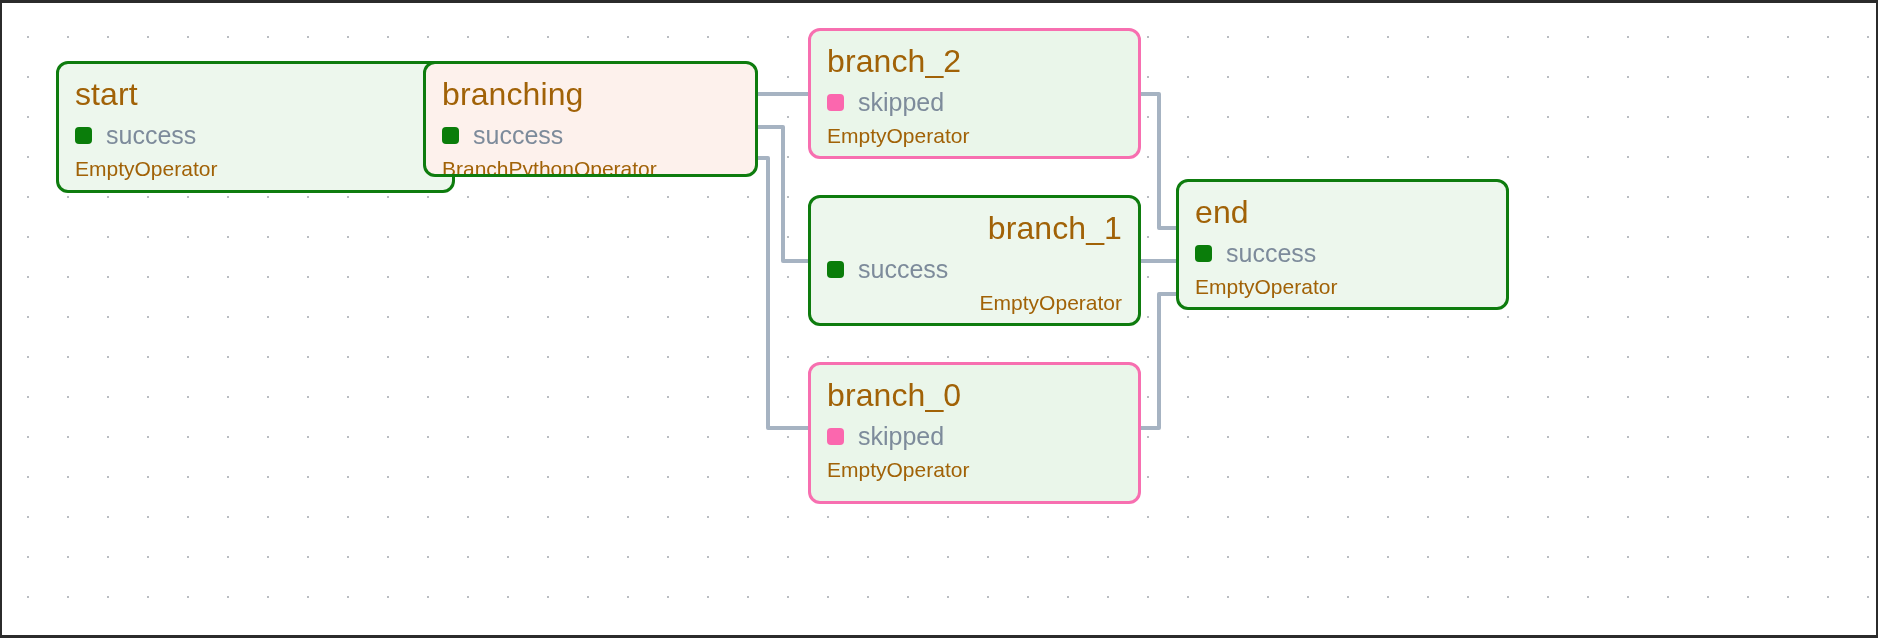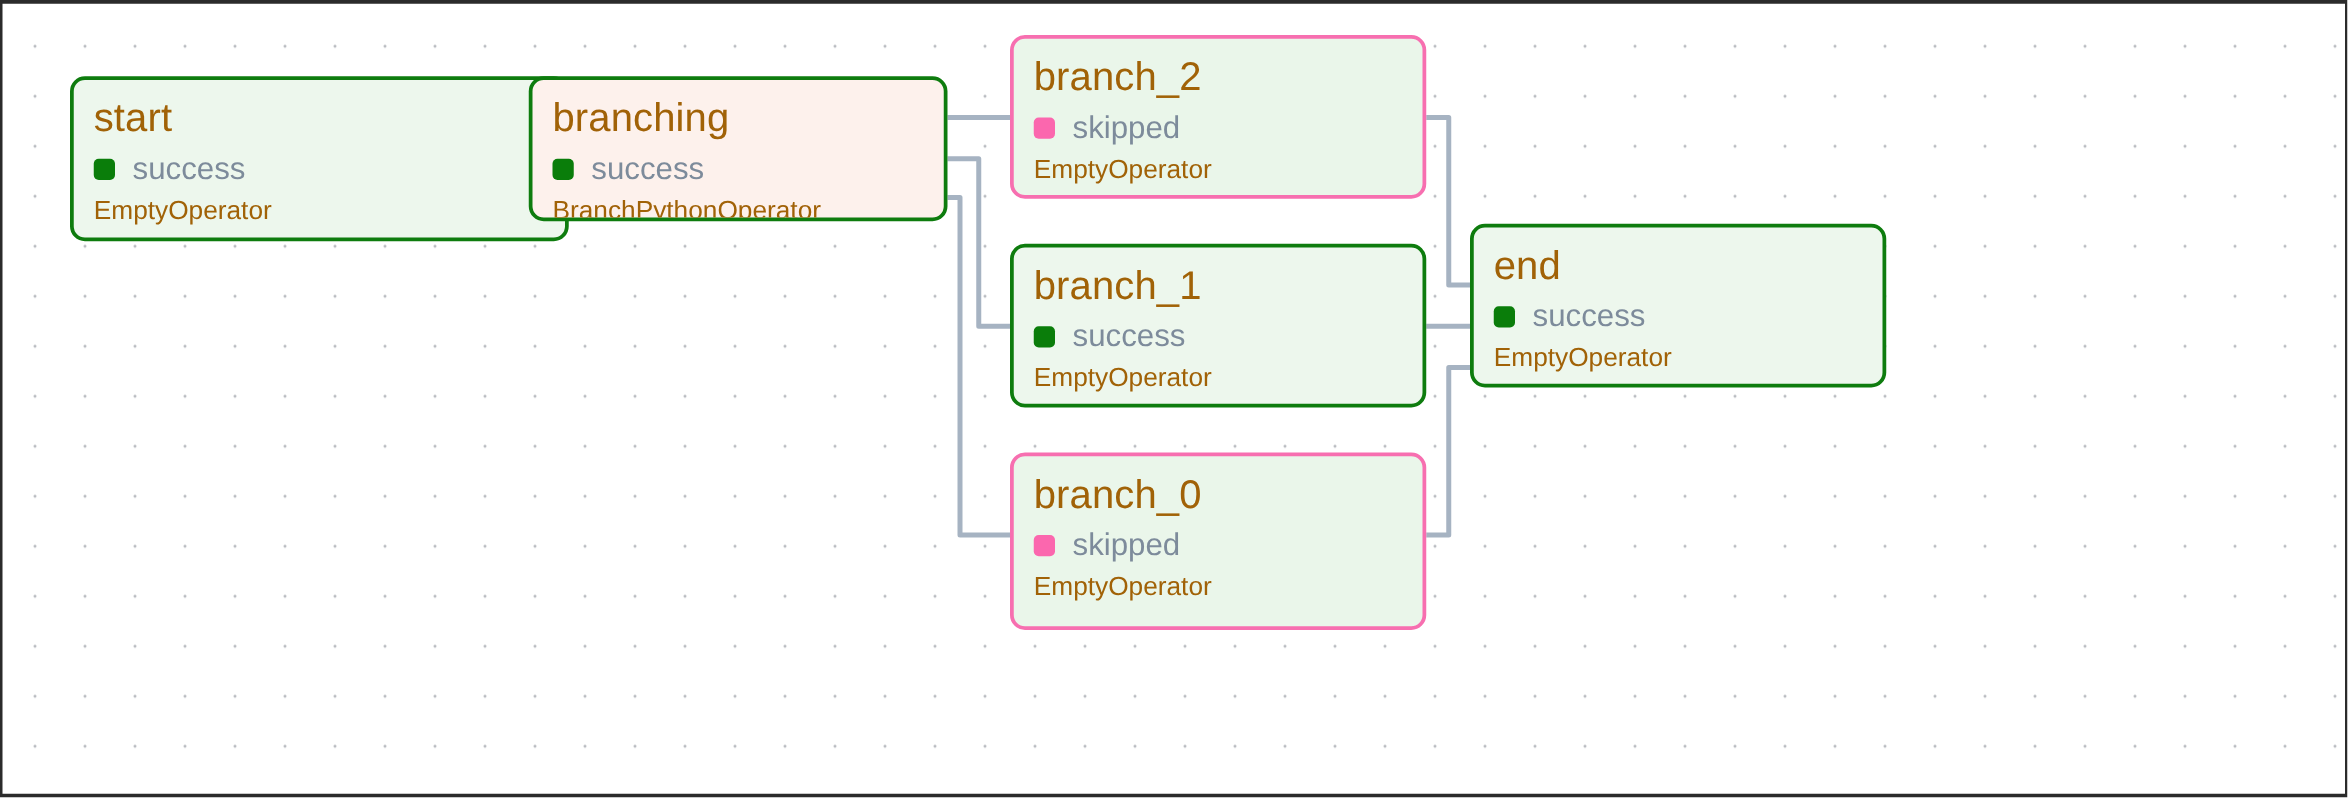--- a/index.html
+++ b/index.html
@@ -119,21 +119,21 @@
 
   <div class="node skipped" style="left: 806px; top: 25px; width: 333px; height: 131px;">
     <div class="node-title">branch_2</div>
     <div class="node-status">
       <span class="status-chip skipped"></span>
       <span class="status-label">skipped</span>
     </div>
     <div class="node-operator">EmptyOperator</div>
   </div>
 
-  <div class="node success" style="left: 806px; top: 192px; width: 333px; height: 131px;">
+  <div class="node success" style="left: 806px; top: 192px; width: 333px; height: 131px; text-align: right;">
     <div class="node-title">branch_1</div>
     <div class="node-status">
       <span class="status-chip success"></span>
       <span class="status-label">success</span>
     </div>
     <div class="node-operator">EmptyOperator</div>
   </div>
 
   <div class="node skipped" style="left: 806px; top: 359px; width: 333px; height: 142px;">
     <div class="node-title">branch_0</div>

